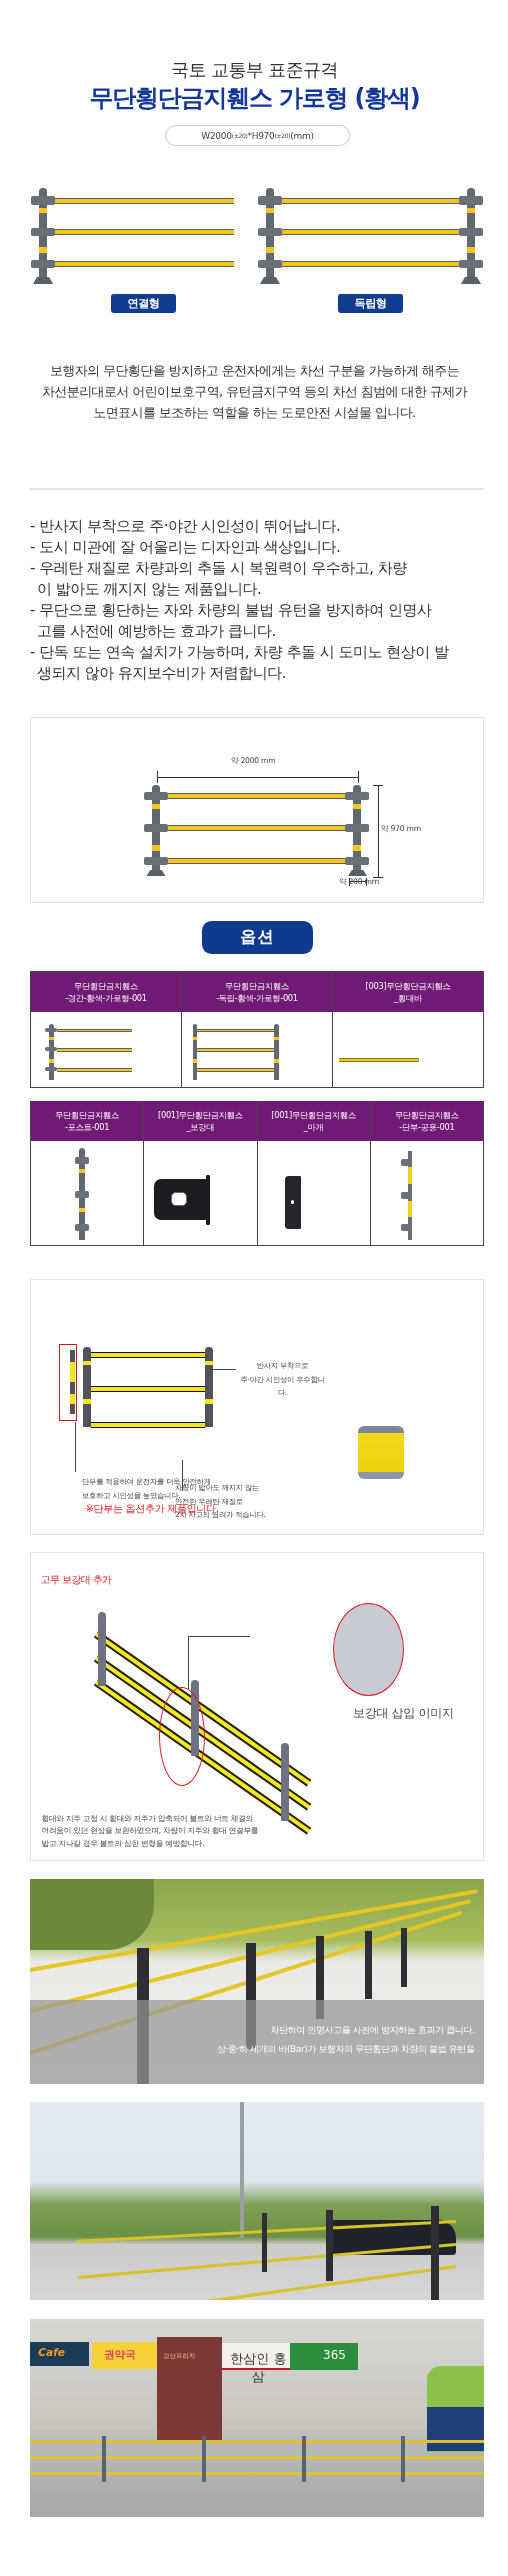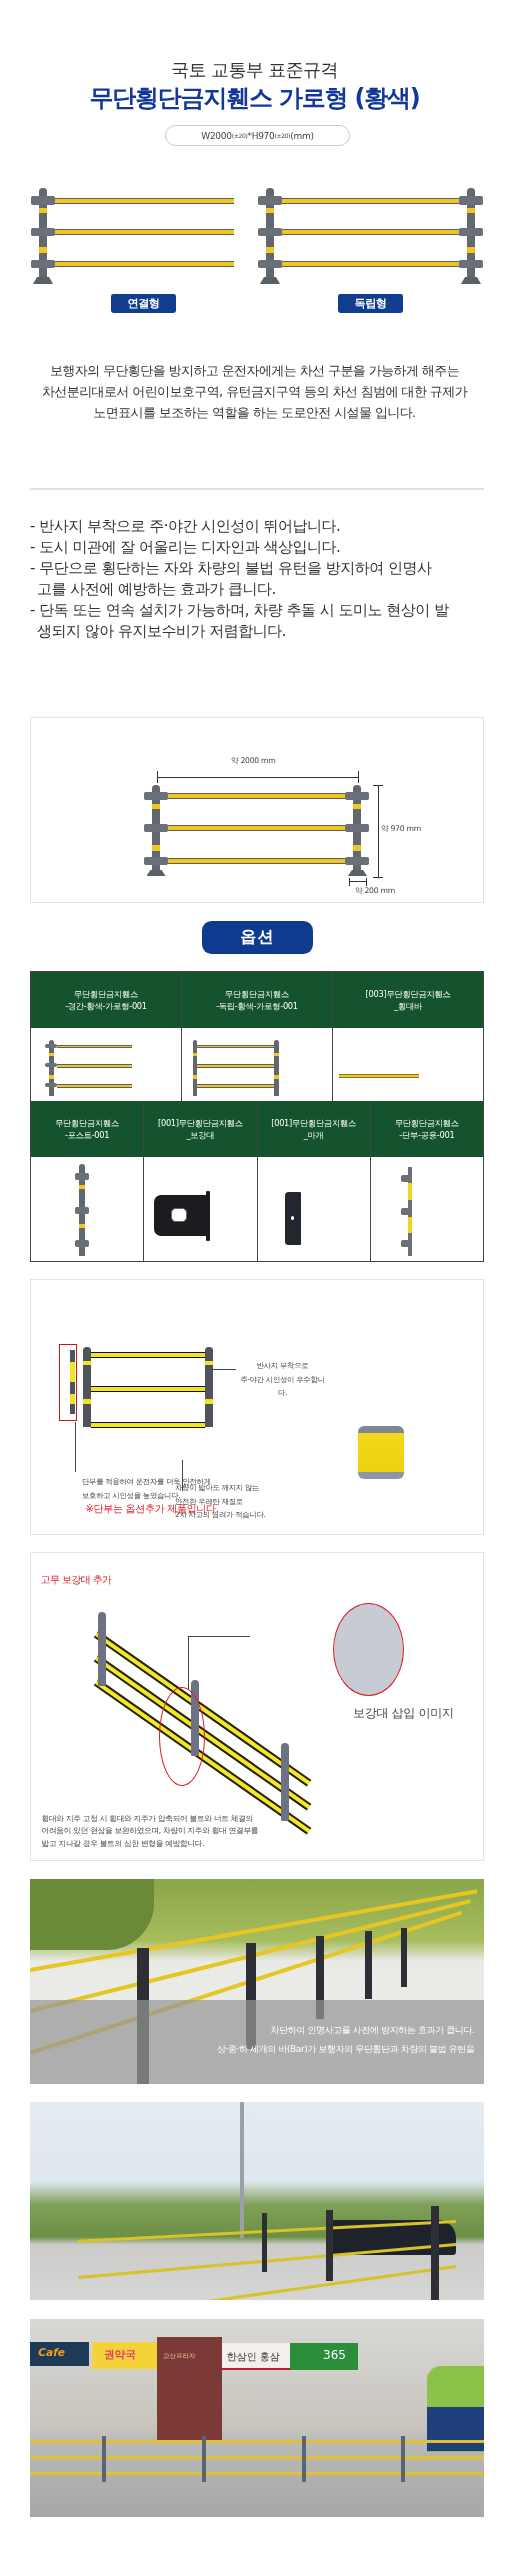--- a/index.html
+++ b/index.html
@@ -31,21 +31,21 @@
   .dim-box { top: 717px; left: 30px; width: 454px; height: 186px; border: 1.8px solid #e3e3e3; background: #fff; }
   .dim-text { position: absolute; font-size: 7.7px; color: #444; letter-spacing: -0.3px; }
   .dim-line { position: absolute; background: #333; }
 
   .opt-pill { top: 921px; left: 202px; width: 111px; height: 33px; background: #0f3b8e; border-radius: 9.5px; color: #fff; font-weight: bold; font-size: 16px; display: flex; align-items: center; justify-content: center; letter-spacing: 1.2px; }
 
   .opt-table { position: absolute; left: 30px; width: 454px; border: 0.6px solid #444; }
   .opt-row { display: flex; }
   .opt-cell { flex: 1; border-right: 0.6px solid #444; display: flex; flex-direction: column; }
   .opt-cell:last-child { border-right: none; }
-  .opt-head { height: 56px; background: #14532d; color: #fff; font-size: 8.3px; line-height: 12.4px; display: flex; flex-direction: column; align-items: center; justify-content: center; text-align: center; letter-spacing: -0.3px; }
+  .opt-head { height: 40px; background: #701a75; color: #fff; font-size: 8.3px; line-height: 12.4px; display: flex; flex-direction: column; align-items: center; justify-content: center; text-align: center; letter-spacing: -0.3px; }
   .opt-img { position: relative; background: #fff; }
 
   .std-box { top: 1279px; left: 30px; width: 454px; height: 256px; border: 1.8px solid #e3e3e3; background: #fff; }
   .std-title { position: absolute; top: 24px; left: 0; width: 100%; text-align: center; font-size: 9px; color: #e0191f; letter-spacing: -0.3px; }
   .red-frame { position: absolute; border: 1.2px solid #c8161d; }
   .note { position: absolute; font-size: 7.4px; line-height: 13.6px; color: #444; letter-spacing: -0.3px; }
   .note-red { color: #e0191f; font-size: 10px; }
   .leader { position: absolute; background: #444; }
   .reflector { position: absolute; border-radius: 6px; background: linear-gradient(#7f8796 0, #7f8796 14%, #f3d81a 14%, #ecd20f 86%, #8d96a4 86%); }
 
@@ -112,20 +112,21 @@
 <div class="abs center desc">
   <div>보행자의 무단횡단을 방지하고 운전자에게는 차선 구분을 가능하게 해주는</div>
   <div>차선분리대로서 어린이보호구역, 유턴금지구역 등의 차선 침범에 대한 규제가</div>
   <div>노면표시를 보조하는 역할을 하는 도로안전 시설물 입니다.</div>
 </div>
 <div class="abs divider"></div>
 
 <ul class="abs bullets">
   <li>- 반사지 부착으로 주·야간 시인성이 뛰어납니다.</li>
   <li>- 도시 미관에 잘 어울리는 디자인과 색상입니다.</li>
+  <li style="width:379px;">- 우레탄 재질로 차량과의 추돌 시 복원력이 우수하고, 차량이 밟아도 깨지지 않는 제품입니다.</li>
   <li style="width:414px;">- 무단으로 횡단하는 자와 차량의 불법 유턴을 방지하여 인명사고를 사전에 예방하는 효과가 큽니다.</li>
   <li style="width:426px;">- 단독 또는 연속 설치가 가능하며, 차량 추돌 시 도미노 현상이 발생되지 않아 유지보수비가 저렴합니다.</li>
 </ul>
 
 <div class="abs dim-box">
   <div class="dim-text" style="left:200px; top:38px;">약 2000 mm</div>
   <div class="dim-line" style="left:126px; top:59px; width:201px; height:0.6px;"></div>
   <div class="dim-line" style="left:126px; top:53px; width:0.6px; height:12px;"></div>
   <div class="dim-line" style="left:327px; top:53px; width:0.6px; height:12px;"></div>
   <div class="fence" style="left:112px; top:67px; width:231px; height:98px;">
@@ -149,21 +150,21 @@
     <div class="rail" style="left:25px; top:40px; width:177px; height:6px;"></div>
     <div class="rail" style="left:25px; top:73px; width:177px; height:6px;"></div>
   </div>
   <div class="dim-line" style="left:347px; top:67px; width:0.6px; height:92px;"></div>
   <div class="dim-line" style="left:342px; top:67px; width:9.5px; height:0.6px;"></div>
   <div class="dim-line" style="left:342px; top:159px; width:9.5px; height:0.6px;"></div>
   <div class="dim-text" style="left:350px; top:106px;">약 970 mm</div>
   <div class="dim-line" style="left:318px; top:163px; width:18px; height:0.6px;"></div>
   <div class="dim-line" style="left:318px; top:160px; width:0.6px; height:8.3px;"></div>
   <div class="dim-line" style="left:335px; top:160px; width:0.6px; height:8.3px;"></div>
-  <div class="dim-text" style="left:308px; top:168px;margin-left:16px;">약 200 mm</div>
+  <div class="dim-text" style="left:308px; top:159px;">약 200 mm</div>
 </div>
 
 <div class="abs opt-pill">옵션</div>
 
 <div class="opt-table" style="top:971px;">
   <div class="opt-row">
     <div class="opt-cell">
       <div class="opt-head">
           <span>무단횡단금지휀스</span>
           <span>-경간-황색-가로형-001</span>
@@ -356,21 +357,21 @@
   <div style="position:absolute; left:0; top:22.5px; width:59px; height:24px; background:#1d3a57;">
       <span style="color:#f39a24; font-style:italic; font-weight:bold; font-size:10.6px; position:absolute; left:8.3px; top:4.7px;">Cafe</span>
     </div>
   <div style="position:absolute; left:62px; top:22.5px; width:65px; height:27px; background:#f3d23a;">
       <span style="color:#e23c6a; font-weight:bold; font-size:10.6px; position:absolute; left:12px; top:6px;">권약국</span>
     </div>
   <div style="position:absolute; left:127px; top:18px; width:65px; height:104px; background:#7b3a36;">
       <span style="color:#e8c89a; font-size:6.5px; position:absolute; left:6px; top:15.4px;">고산프라자</span>
     </div>
   <div style="position:absolute; left:192px; top:24px; width:68px; height:27px; background:#f3f0ec; border-bottom:2.4px solid #c2182e;">
-      <span style="color:#333; font-size:10px; position:absolute; left:4.7px; top:7px;text-align:center;">한삼인 홍삼</span>
+      <span style="color:#333; font-size:13px; position:absolute; left:4.7px; top:7px;text-align:center;">한삼인 홍삼</span>
     </div>
   <div style="position:absolute; left:260px; top:24px; width:68px; height:27px; background:#2b8e3a;">
       <span style="color:#fff; font-size:12px; position:absolute; left:33px; top:4.7px;">365</span>
     </div>
   <div style="position:absolute; left:397px; top:47px; width:57px; height:86px; background:#8bc34a; border-radius:14px 0 0 0;">
       <div style="position:absolute; left:0; top:41px; width:57px; height:44px; background:#1f3f7a;"></div>
     </div>
   <div style="position:absolute; left:0; top:121px; width:454px; height:3px; background:#e2c12a;"></div>
   <div style="position:absolute; left:0; top:137px; width:454px; height:3px; background:#e2c12a;"></div>
   <div style="position:absolute; left:0; top:153px; width:454px; height:3px; background:#e2c12a;"></div>

